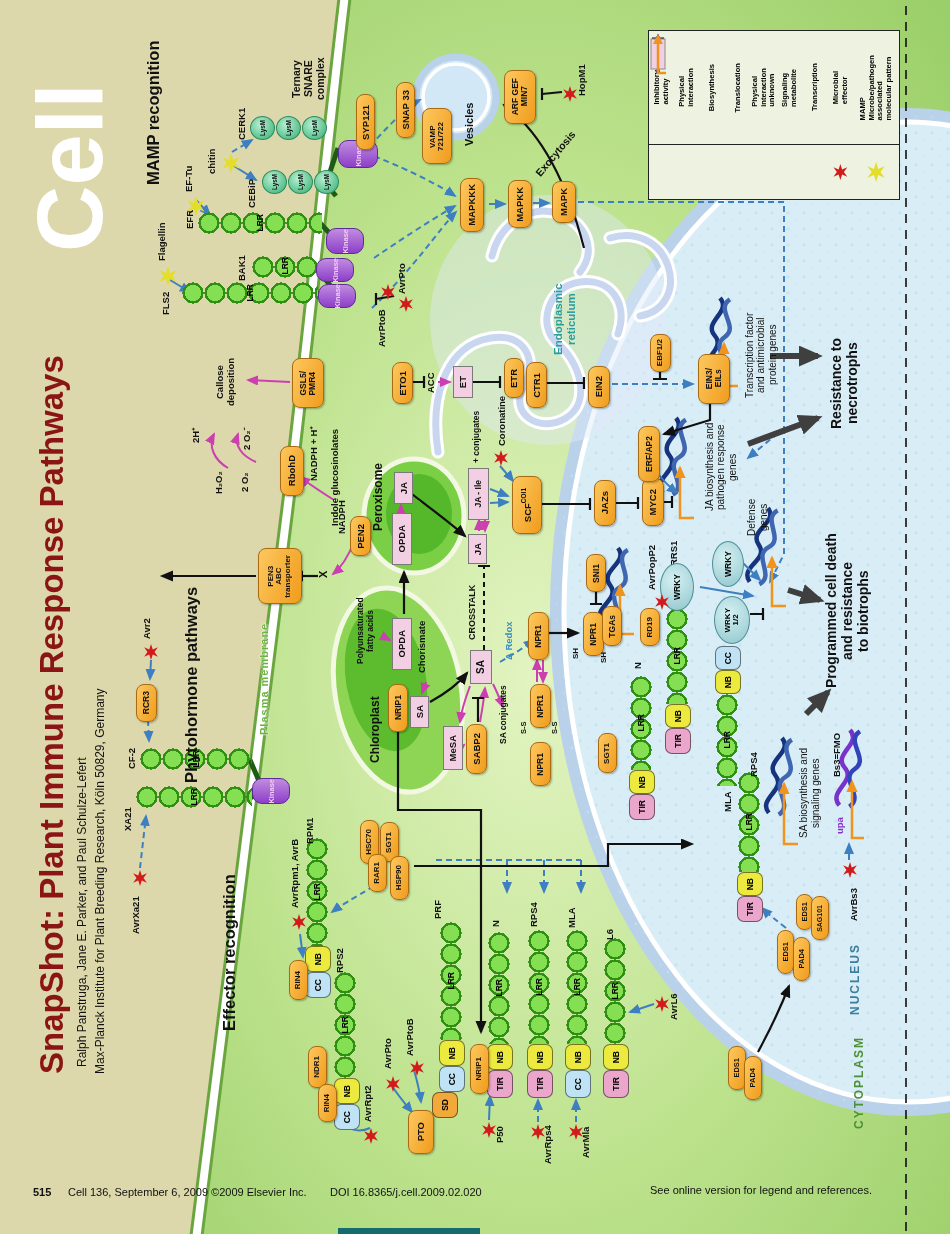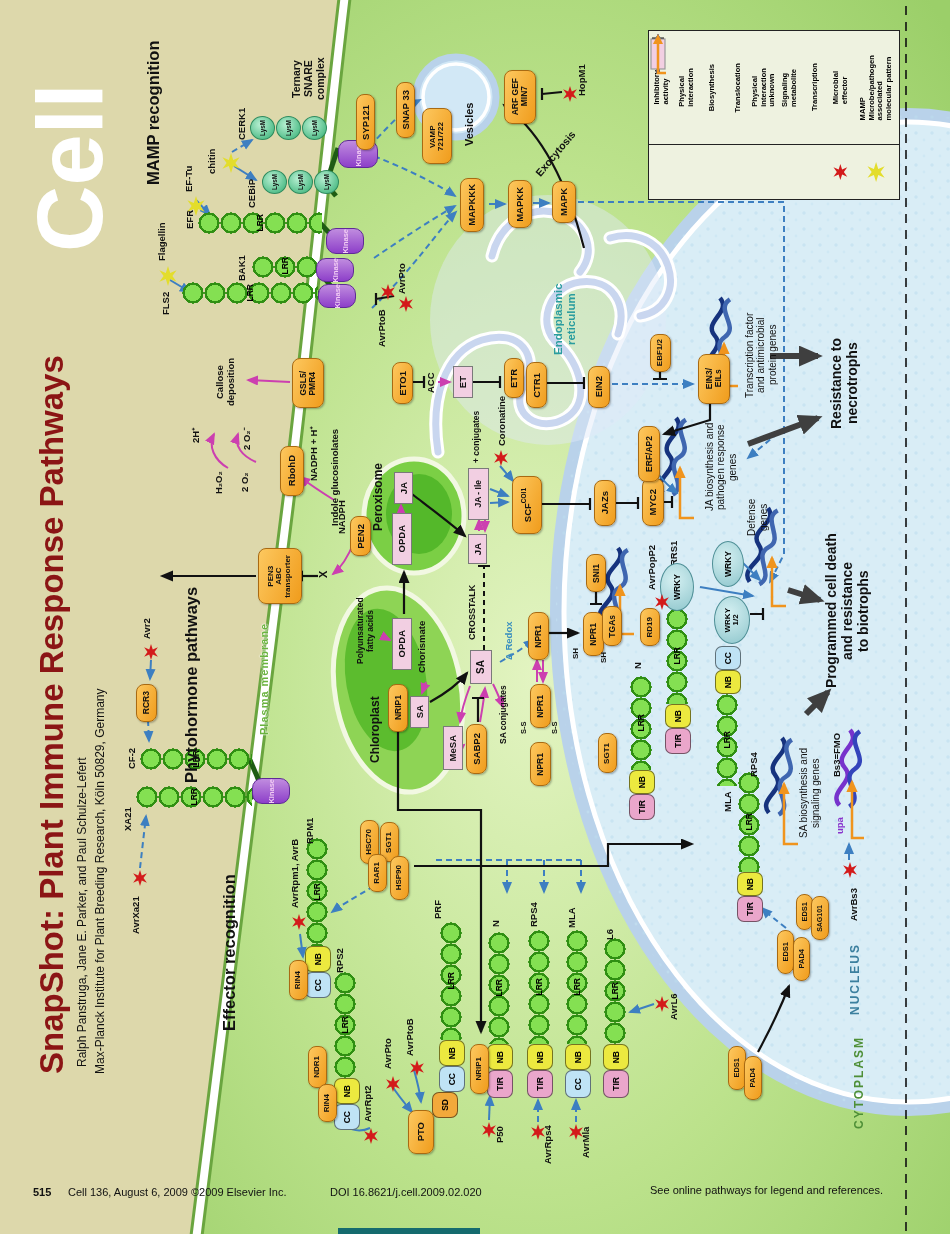--- a/index.html
+++ b/index.html
@@ -819,18 +819,18 @@
     <div>
           <span class="star sr" style="position:static;display:block;"></span>
         </div>
     <div class="wide">
           <span class="star sy" style="position:static;display:block;"></span>
         </div>
   </div>
 </div>
 
 <div class="ftr" style="left:33px;top:1186px;font-weight:bold;">515</div>
-<div class="ftr" style="left:68px;top:1186px;">Cell 136, August 6, 2009 ©2009 Elsevier Inc.</div>
-<div class="ftr" style="left:330px;top:1186px;">DOI 16.8621/j.cell.2009.02.020</div>
-<div class="ftr" style="left:650px;top:1184px;">See online pathways for legend and references.</div>
+<div class="ftr" style="left:68px;top:1186px;">Cell 136, September 6, 2009 ©2009 Elsevier Inc.</div>
+<div class="ftr" style="left:330px;top:1186px;">DOI 16.8365/j.cell.2009.02.020</div>
+<div class="ftr" style="left:650px;top:1184px;">See online version for legend and references.</div>
 <div style="position:absolute;left:338px;top:1228px;width:142px;height:6px;background:#156b6e;z-index:5;"></div>
 
 </div>
 
 </body></html>

